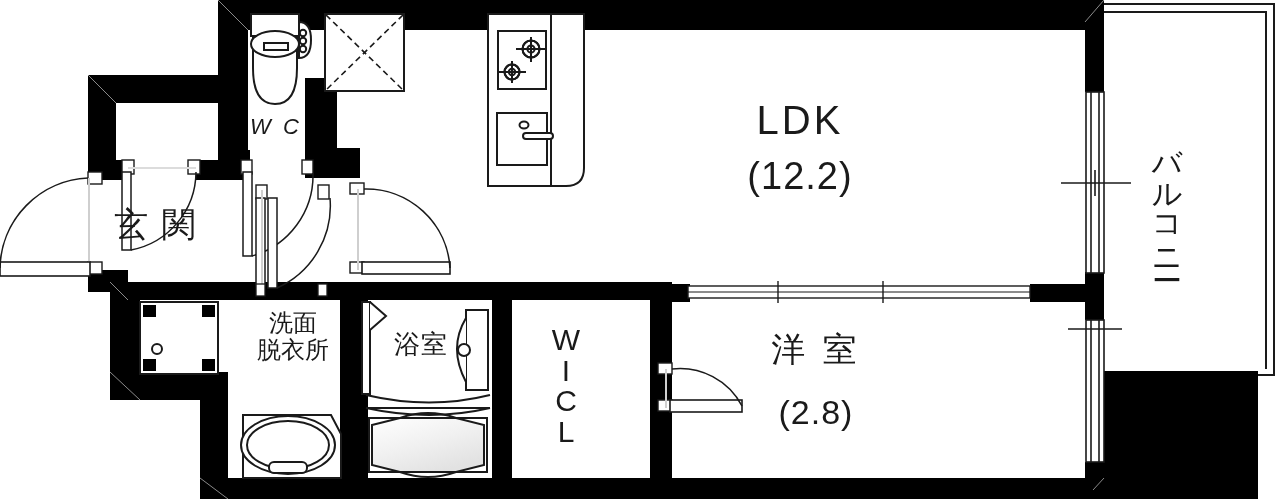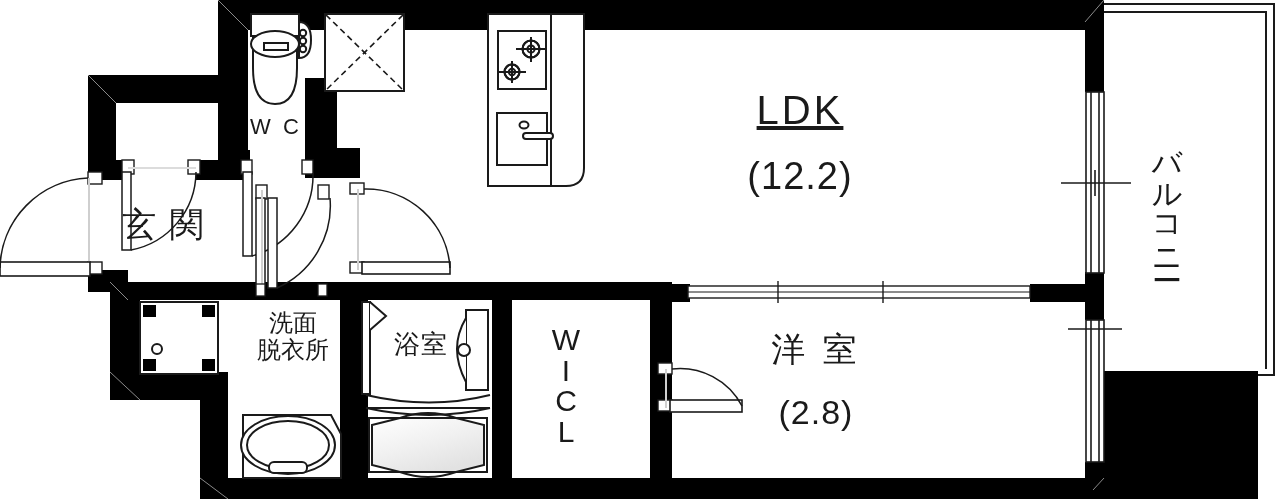--- a/index.html
+++ b/index.html
@@ -28,21 +28,21 @@
     font-family: "Liberation Sans", sans-serif;
     white-space: pre;
     line-height: 1.12;
     text-align: center;
   }
   .lbl-ldk      { font-size: 40px; letter-spacing: 3px; }
   .lbl-ldk-area { font-size: 38px; letter-spacing: 1px; }
   .lbl-yoshitsu { font-size: 34px; letter-spacing: 4px; }
   .lbl-yo-area  { font-size: 34px; letter-spacing: 1px; }
   .lbl-scl      { font-size: 31px; letter-spacing: 0px; }
-  .lbl-wc       { font-size: 22px; letter-spacing: 3px; }
+  .lbl-wc       { font-size: 22px; letter-spacing: 3px; font-style: italic; }
   .lbl-genkan   { font-size: 34px; letter-spacing: 2px; }
   .lbl-senmen   { font-size: 24px; letter-spacing: 0px; }
   .lbl-yokushitsu { font-size: 26px; letter-spacing: 1px; }
   .lbl-wic      { font-size: 30px; letter-spacing: 0px; line-height: 1.02; }
   .lbl-balcony  { font-size: 30px; letter-spacing: 0px; line-height: 1.30; }
   .vert         { writing-mode: vertical-rl; text-orientation: upright; }
 </style>
 </head>
 <body>
 
@@ -272,30 +272,30 @@
     <g>
       <rect x="658" y="400" width="14" height="11" fill="#ffffff" stroke="#1a1a1a" stroke-width="1.4"></rect>
       <rect x="658" y="363" width="14" height="11" fill="#ffffff" stroke="#1a1a1a" stroke-width="1.4"></rect>
       <line x1="666" y1="369" x2="666" y2="408" stroke="#cfcfcf" stroke-width="2"></line>
       <rect x="670" y="400" width="72" height="12" fill="#ffffff" stroke="#1a1a1a" stroke-width="1.6"></rect>
       <path d="M742,406 A70,70 0 0 0 672,369" fill="none" stroke="#1a1a1a" stroke-width="1.6"></path>
     </g>
 
   </svg>
 
-  <div class="label lbl-ldk" style="left:700px; top:88px; width:200px;text-decoration:underline;">LDK</div>
+  <div class="label lbl-ldk" style="left:700px; top:98px; width:200px;">LDK</div>
   <div class="label lbl-ldk-area" style="left:700px; top:155px; width:200px;">(12.2)</div>
 
   <div class="label lbl-yoshitsu" style="left:726px; top:330px; width:180px;">洋 室</div>
   <div class="label lbl-yo-area" style="left:726px; top:393px; width:180px;">(2.8)</div>
 
 
   <div class="label lbl-wc" style="left:236px; top:115px; width:80px;">W C</div>
 
-  <div class="label lbl-genkan" style="left:104px; top:205px; width:120px;">玄 関</div>
+  <div class="label lbl-genkan" style="left:96px; top:205px; width:120px;">玄 関</div>
 
   <div class="label lbl-yokushitsu" style="left:376px; top:330px; width:90px;">浴室</div>
 
   <div class="label lbl-senmen" style="left:238px; top:310px; width:110px;">洗面
 脱衣所</div>
 
   <div class="label lbl-wic" style="left:546px; top:325px; width:40px;">W
 I
 C
 L</div>

